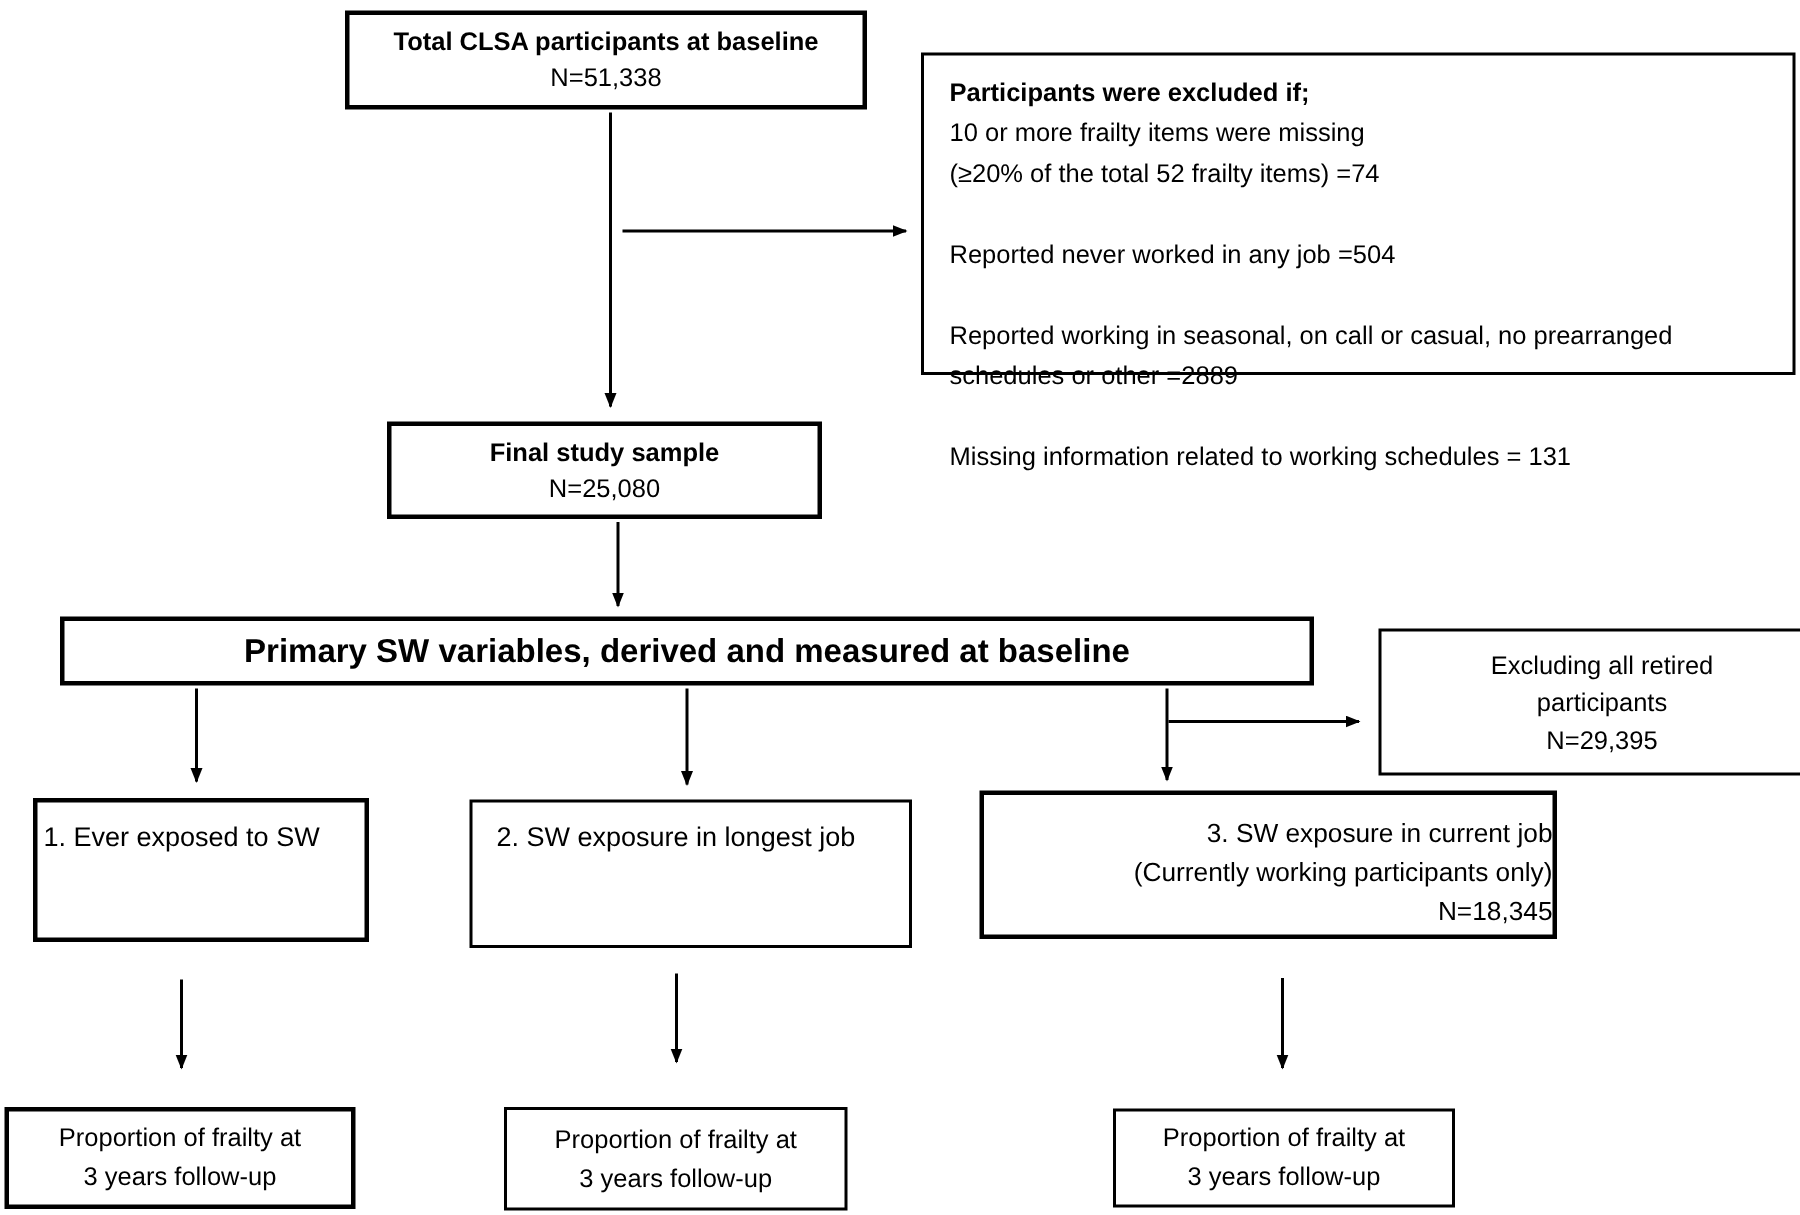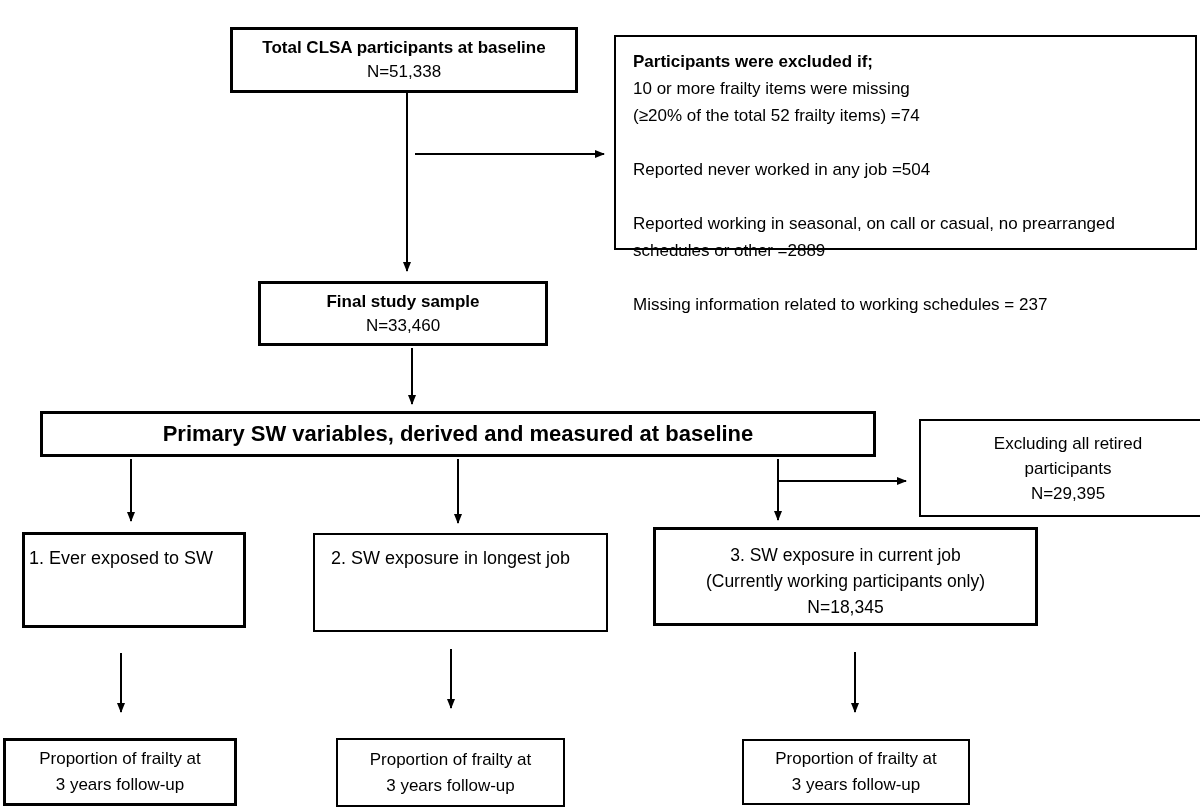--- a/index.html
+++ b/index.html
@@ -15,38 +15,38 @@
     border:2px solid #000; z-index:2;
   }
   .thick { border-width:3px; }
   .center {
     display:flex; flex-direction:column; align-items:center; justify-content:center;
     text-align:center;
   }
   .bold { font-weight:bold; }
 
   
-  .top-box { left:230px; top:7px; width:348px; height:66px; font-size:17px; line-height:24px;margin-top:20px; }
+  .top-box { left:230px; top:7px; width:348px; height:66px; font-size:17px; line-height:24px; }
   
   .exclusion-box {
     left:614px; top:35px; width:583px; height:215px;
     padding:11px 17px; font-size:17px; line-height:27px; text-align:left;
   }
   .spacer { height:27px; }
   
   .final-box { left:258px; top:281px; width:290px; height:65px; font-size:17px; line-height:24px; }
   
   .primary-box { left:40px; top:411px; width:836px; height:46px; font-size:22px; }
   
   .excluding-box { left:919px; top:419px; width:298px; height:98px; font-size:17px; line-height:25px; }
   
   .exp1 { left:22px;  top:532px; width:224px; height:96px; padding:13px 6px 0 4px; font-size:18px; }
   .exp2 { left:313px; top:533px; width:295px; height:99px; padding:13px 6px 0 16px; font-size:18px; }
   .exp3 { left:653px; top:527px; width:385px; height:99px; padding-top:12px; font-size:17.5px; line-height:26px;
-          display:flex; flex-direction:column; align-items:center; text-align:center; box-sizing:border-box; }
+          display:flex; flex-direction:column; align-items:flex-end; text-align:center; box-sizing:border-box; }
   
   .out  { font-size:17px; line-height:26px;align-items:center; }
   .out1 { left:3px;   top:738px; width:234px; height:68px; }
   .out2 { left:336px; top:738px; width:229px; height:69px; }
   .out3 { left:742px; top:739px; width:228px; height:66px; }
 </style>
 </head>
 <body>
 
 <div class="canvas">
@@ -76,26 +76,26 @@
 
   <div class="box exclusion-box">
     <div class="bold">Participants were excluded if;</div>
     <div>10 or more frailty items were missing</div>
     <div>(≥20% of the total 52 frailty items) =74</div>
     <div class="spacer"></div>
     <div>Reported never worked in any job =504</div>
     <div class="spacer"></div>
     <div>Reported working in seasonal, on call or casual, no prearranged schedules or other =2889</div>
     <div class="spacer"></div>
-    <div>Missing information related to working schedules = 237</div>
+    <div>Missing information related to working schedules = 131</div>
   </div>
 
   <div class="box thick center final-box">
     <div class="bold">Final study sample</div>
-    <div>N=33,460</div>
+    <div>N=25,080</div>
   </div>
 
   <div class="box thick center primary-box">
     <div class="bold">Primary SW variables, derived and measured at baseline</div>
   </div>
 
   <div class="box center excluding-box">
     <div>Excluding all retired</div>
     <div>participants</div>
     <div>N=29,395</div>

